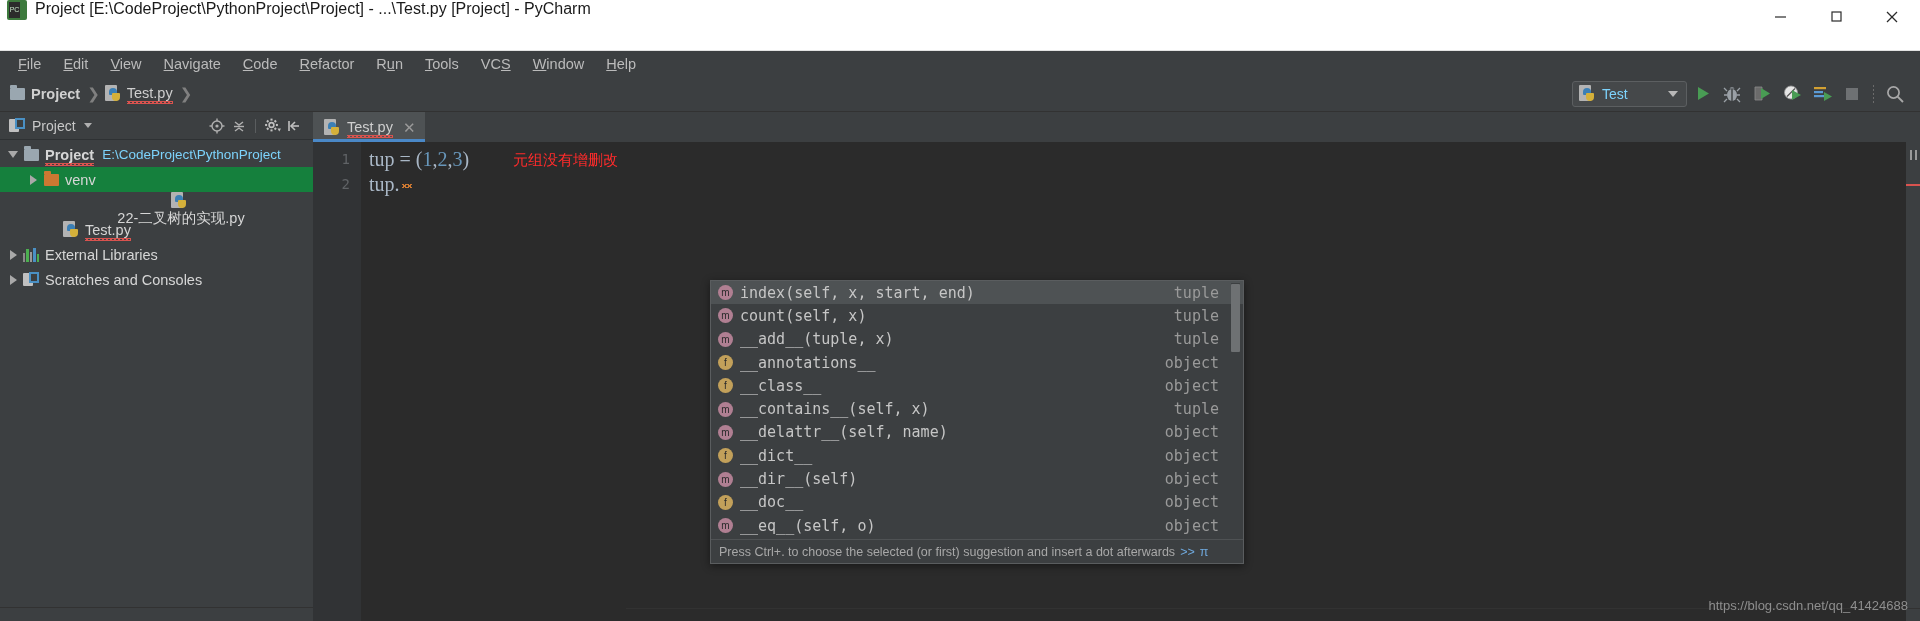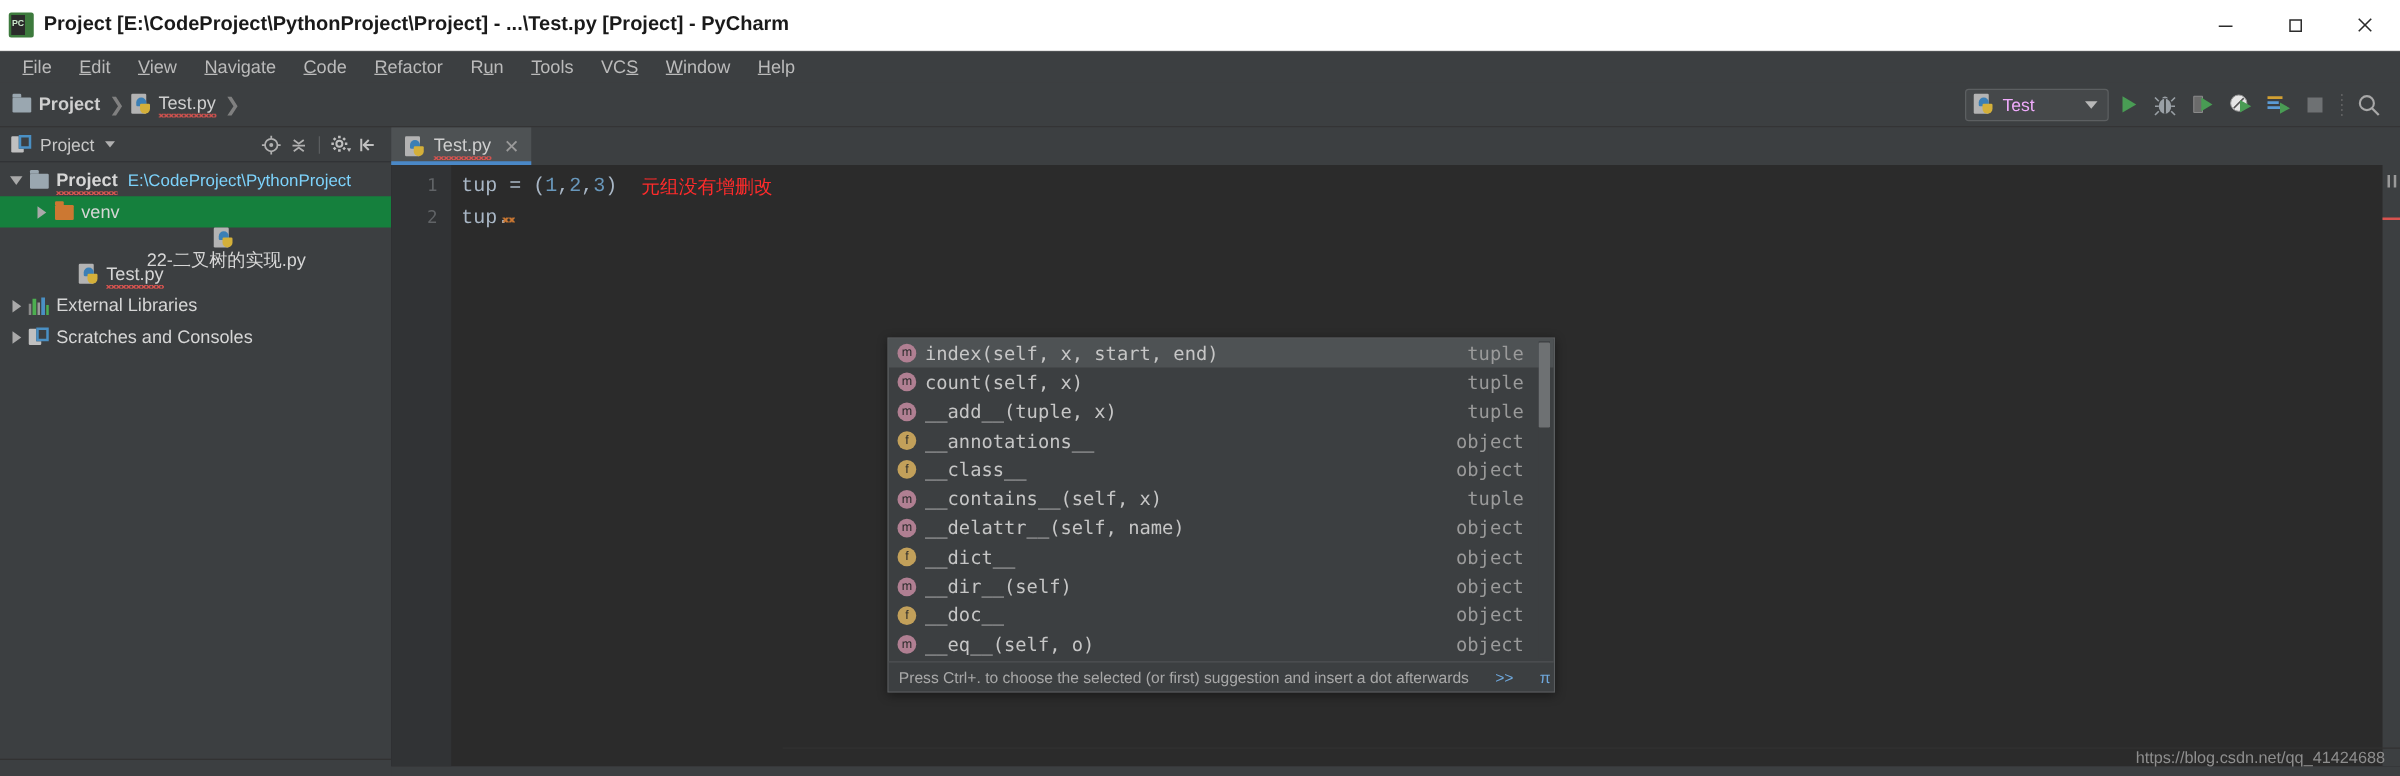--- a/index.html
+++ b/index.html
@@ -6,24 +6,23 @@
   html, body {
     width: 1920px; height: 621px;
     background: #3c3f41;
     font-family: "Liberation Sans", sans-serif;
     overflow: hidden;
   }
   body { position: relative; }
 
   
   .titlebar {
-    height: 41px; background: #ffffff;
-    display: flex; align-items: center;
+    height: 51px; background: #ffffff;
+    display: flex; align-items: flex-start;
     border-bottom: 1px solid #e2e2e2;
-    font-weight: bold;
   }
   .title-icon {
     width: 20px; height: 20px; margin-left: 7px; margin-right: 8px;
     position: relative; flex: none;
     background: #3d7a3d; border-radius: 2px;
   }
   .title-icon::before {
     content: ""; position: absolute; left: 2px; top: 2px;
     width: 11px; height: 16px; background: #2b2b2b;
   }
@@ -101,21 +100,21 @@
     background: #3b7fb5; border-radius: 4px 4px 1px 1px; }
   .py-ico .b2 { position: absolute; left: 7px; top: 8px; width: 8px; height: 8px;
     background: #d4b03a; border-radius: 1px 1px 4px 4px; }
 
   .tb-right { margin-left: auto; display: flex; align-items: center; padding-right: 10px; }
   .runcfg {
     display: flex; align-items: center; height: 26px;
     border: 1px solid #5c5f61; border-radius: 3px;
     background: #45484a; padding: 0 4px 0 6px; min-width: 115px;
   }
-  .runcfg-label { font-size: 14px; color: #f0abfc; margin: 0 10px 0 7px; }
+  .runcfg-label { font-size: 14px; color: #7dd3fc; margin: 0 10px 0 7px; }
   .runcfg-arrow {
     width: 0; height: 0; margin-left: auto; margin-right: 4px;
     border-left: 5px solid transparent; border-right: 5px solid transparent;
     border-top: 6px solid #b8b8b8;
   }
   .tb-ico {
     width: 30px; height: 30px; display: flex;
     align-items: center; justify-content: center;
   }
   .tb-sep {
@@ -195,21 +194,21 @@
   .gutter {
     width: 48px; background: #313335; flex: none;
     padding-top: 5px; text-align: right; position: relative;
   }
   .gutter div {
     font-family: "DejaVu Sans Mono", monospace; font-size: 14px;
     color: #606366; height: 25px; line-height: 25px; padding-right: 11px;
   }
   .code-body { flex: 1; padding-top: 5px; position: relative; }
   .code-line {
-    font-family: Liberation Mono, monospace; font-size: 16px;
+    font-family: Liberation Serif, serif; font-size: 20px;
     height: 25px; line-height: 25px; color: #a9b7c6; padding-left: 8px;
     white-space: pre;
   }
   .k-num { color: #6897bb; }
   .k-pun { color: #a9b7c6; }
   .annot {
     position: absolute; left: 152px; top: 5px;
     font-size: 15px; color: #ff2b2b; line-height: 25px;
     font-family: "Liberation Sans", sans-serif; white-space: nowrap;
   }
@@ -257,21 +256,21 @@
     background: #3c3f41;
   }
   .ac-thumb {
     position: absolute; right: 3px; top: 3px; width: 9px; height: 68px;
     background: #6e7173; border-radius: 1px;
   }
   .ac-hint {
     height: 24px; background: #3c3f41; border-top: 1px solid #4f5254;
     display: flex; align-items: center; padding: 0 8px;
     font-size: 12.5px; color: #a8a8a8;
-    font-family: "Liberation Sans", sans-serif; white-space: nowrap; gap: 16px;
+    font-family: "Liberation Sans", sans-serif; white-space: nowrap;
   }
   .ac-hint .lnk { color: #6fa8dc; margin-left: 5px; }
   .ac-hint .pi { color: #6fa8dc; margin-left: 5px; }
 
   
   .watermark {
     position: absolute; right: 12px; bottom: 8px;
     font-size: 13px; color: #8e8e8e;
     font-family: "Liberation Sans", sans-serif;
   }

